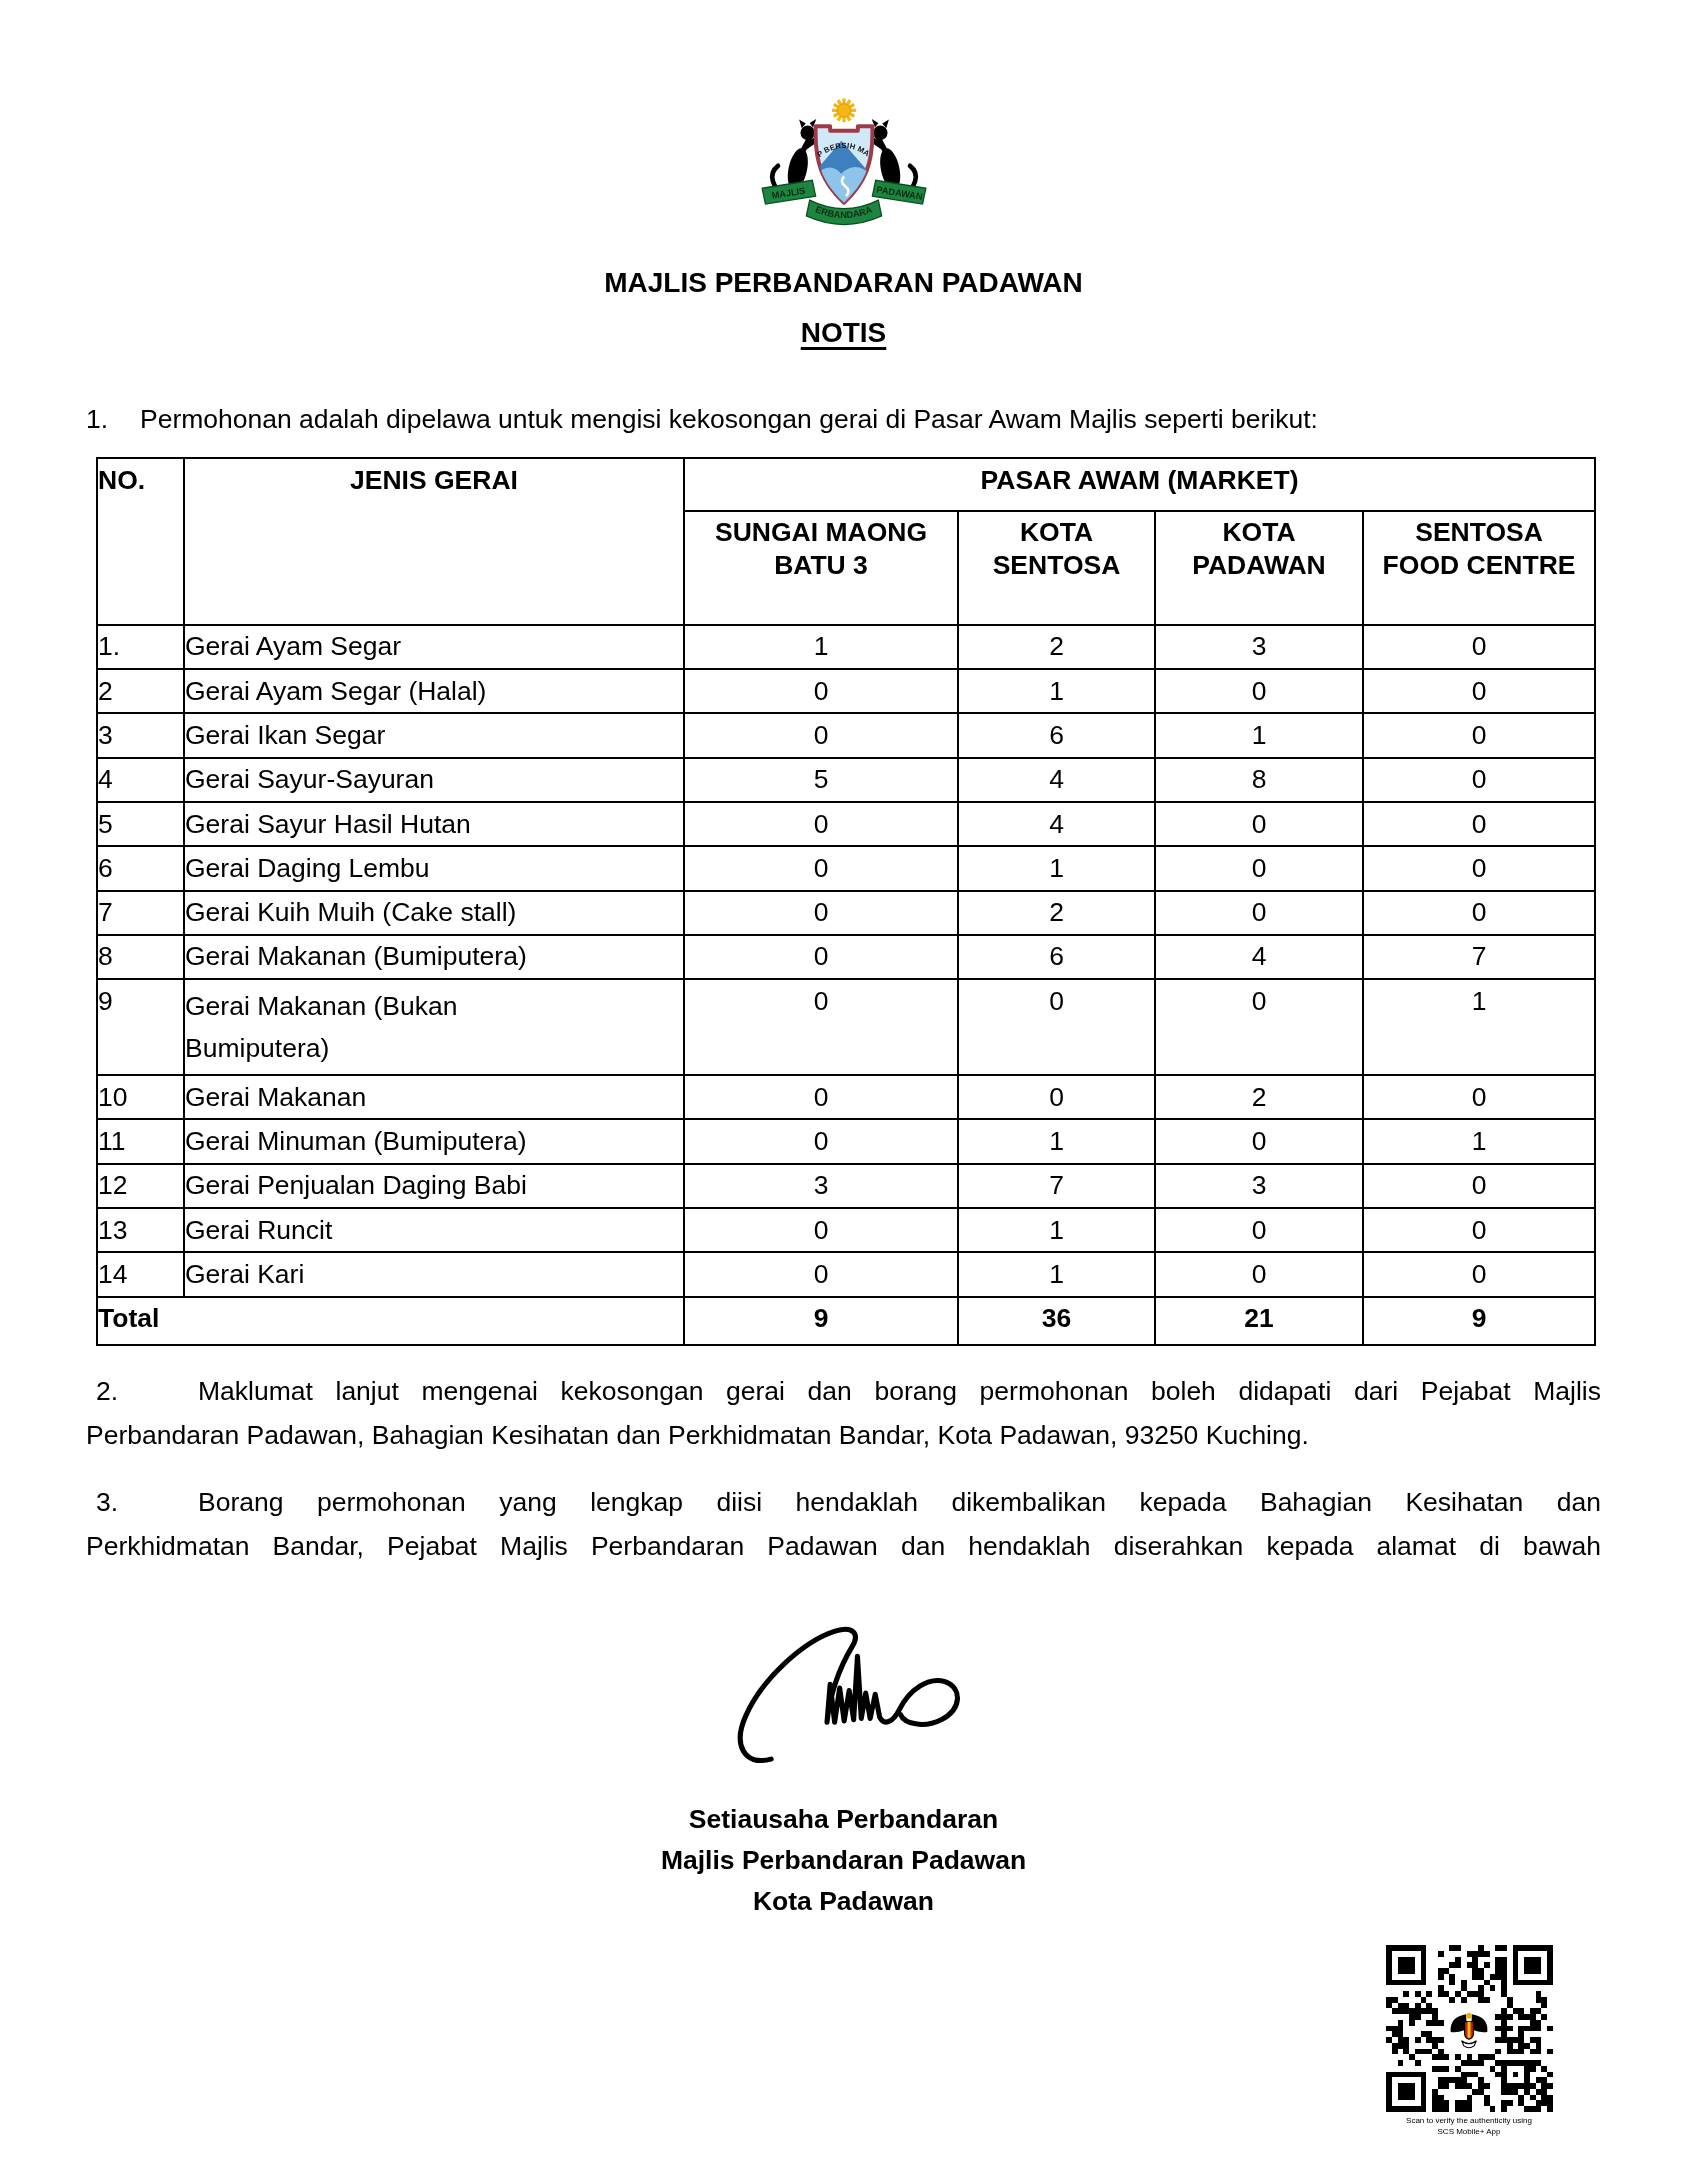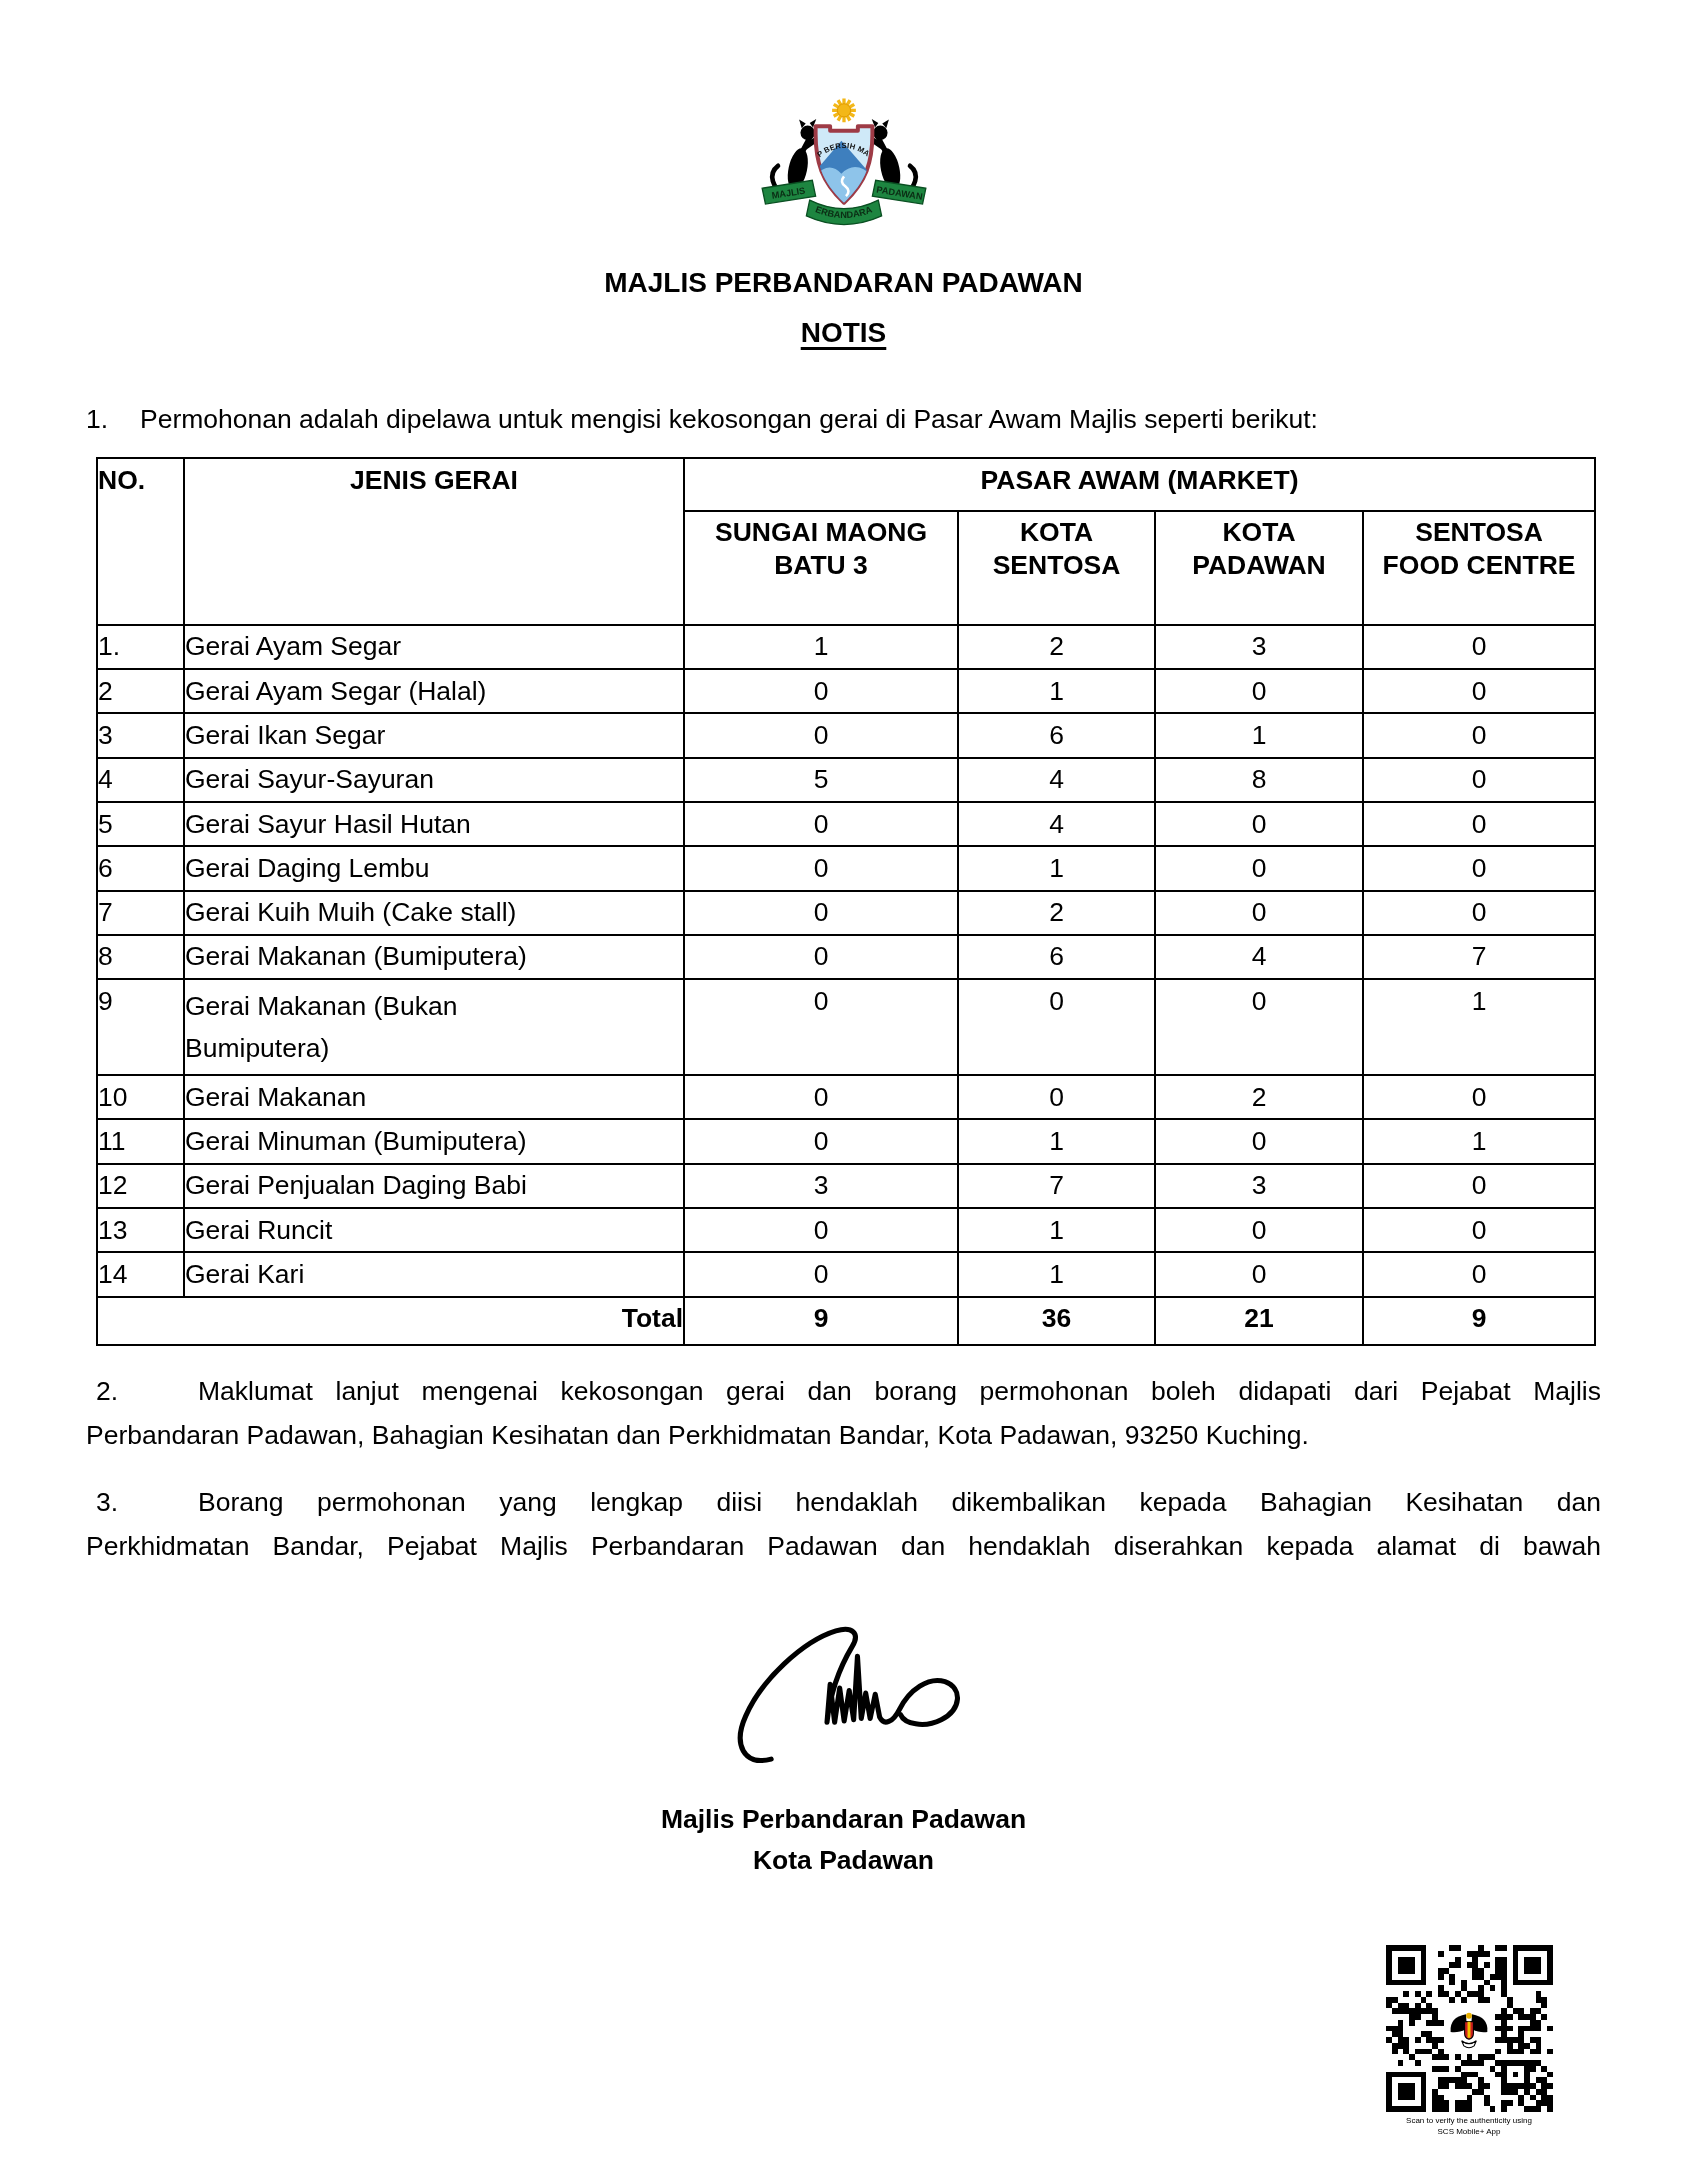--- a/index.html
+++ b/index.html
@@ -27,21 +27,21 @@
   .stalls th{font-weight:700;}
   .h-no{text-align:left;padding-left:16px;padding-top:13.2px;}
   .h-jenis{text-align:center;padding-top:13.2px;}
   .h-group{height:41px;vertical-align:middle;text-align:center;}
   .h-market{height:103px;vertical-align:top;text-align:center;line-height:1.9;
             white-space:pre-line;padding-top:8px;}
   .c-no{text-align:left;padding-left:16px;height:33px;}
   .c-jenis{text-align:left;padding-left:16px;white-space:pre-line;}
   .c-jenis.wrap{line-height:1.6;}
   .c-val{text-align:center;}
-  .t-label{text-align:right;font-weight:700;height:37px;vertical-align:middle;}
+  .t-label{text-align:left;font-weight:700;height:37px;vertical-align:middle;}
   .t-val{font-weight:700;vertical-align:middle;}
 
   .signature{display:block;width:271px;height:165px;margin:53px auto 0;}
   .sig-block{text-align:center;font-weight:700;font-size:26.5px;line-height:1.55;margin-top:12px;}
 
   .qr-wrap{position:absolute;left:1340px;top:1945px;width:258px;text-align:center;}
   #qr-svg{width:167px;height:167px;display:block;margin:0 auto;shape-rendering:crispEdges;}
   .qr-emblem{position:absolute;top:62px;left:50%;margin-left:-22px;width:44px;height:44px;}
   .qr-caption{font-size:8px;line-height:1.45;margin-top:2.6px;color:#000;}
 </style>
@@ -279,20 +279,21 @@
       </div>
   </div>
 
   <svg class="signature" viewBox="0 0 420 260">
     <path d="M96,216 C52,228 36,192 56,148 C80,92 146,30 198,14 C224,6 236,18 224,38 C200,78 188,120 184,158
              L189,98 L196,158 L204,104 L211,156 L219,108 L226,154 L232,54 L238,152 L245,112 L252,152 L260,114 L267,150
              C274,164 288,158 298,138 C314,106 344,86 370,94 C398,104 396,138 364,154 C336,168 306,160 300,146" fill="none" stroke="#000" stroke-width="8" stroke-linecap="round" stroke-linejoin="round"></path>
   </svg>
 
   <div class="sig-block">
+    <div>Setiausaha Perbandaran</div>
     <div>Majlis Perbandaran Padawan</div>
     <div>Kota Padawan</div>
   </div>
 
   <div class="qr-wrap">
     <svg id="qr-svg" viewBox="0 0 29 29" fill="#000">
         <rect x="11" y="0" width="1" height="1"></rect>
         <rect x="12" y="0" width="1" height="1"></rect>
         <rect x="16" y="0" width="1" height="1"></rect>
         <rect x="19" y="0" width="1" height="1"></rect>

